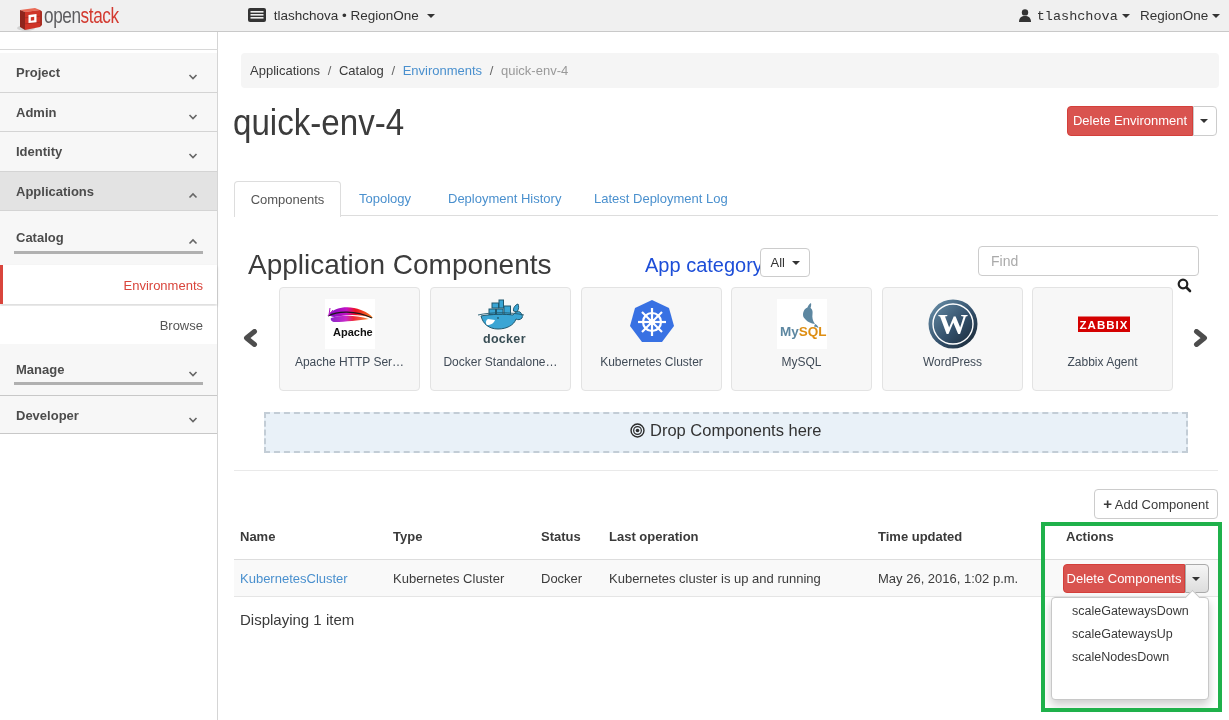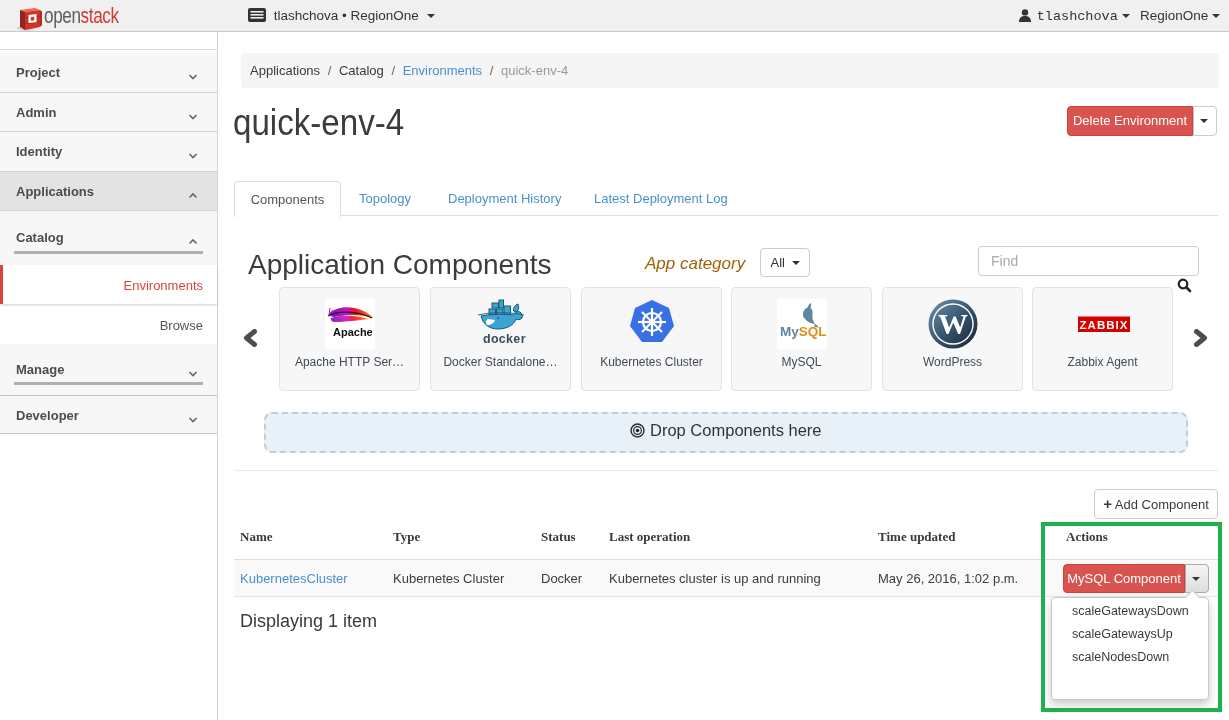--- a/index.html
+++ b/index.html
@@ -34,43 +34,43 @@
 #delenv { position:absolute; left:1067px; top:106px; height:30px; }
 #delenv .red { position:absolute; left:0; top:0; width:126px; height:30px; background:#d9534f; border:1px solid #d43f3a; border-radius:4px 0 0 4px; color:#fff; text-align:center; line-height:28px; font-size:13px; }
 #delenv .tog { position:absolute; left:126px; top:0; width:24px; height:30px; background:#fff; border:1px solid #ccc; border-radius:0 4px 4px 0; }
 #delenv .tog .caret, #delcomp .tog .caret { position:absolute; left:50%; top:50%; margin-left:-5px; margin-top:-2px; border-top-color:#333; }
 
 #tabline { position:absolute; left:234px; top:215px; width:984px; height:1px; background:#ddd; }
 #tab-active { position:absolute; left:234px; top:181px; width:107px; height:36px; background:#fff; border:1px solid #ddd; border-bottom:0; border-radius:4px 4px 0 0; text-align:center; line-height:35px; color:#555; font-size:13px; }
 .tablink { position:absolute; top:181px; height:35px; line-height:35px; color:#4a90ce; font-size:13px; }
 
 #apphead { position:absolute; left:248px; top:249px; font-size:28px; font-weight:normal; color:#3c3c3c; }
-#appcat { position:absolute; left:645px; top:254px; font-size:17px; color:#a16207;font-style:italic; }
+#appcat { position:absolute; left:645px; top:254px; font-size:20px; color:#1d4ed8; }
 #allbtn { position:absolute; left:760px; top:248px; width:50px; height:29px; line-height:27px; text-align:center; font-size:13px; color:#333; }
 #allbtn .caret { border-top-color:#333; margin-left:3px; }
 #find { position:absolute; left:978px; top:246px; width:221px; height:30px; border:1px solid #ccc; border-radius:4px; line-height:28px; padding-left:12px; color:#aaa; font-size:14px; }
 #mag { position:absolute; left:1177px; top:278px; }
 
 .arrow { position:absolute; }
 .card { position:absolute; top:287px; width:141px; height:104px; background:#f7f7f7; border:1px solid #e3e3e3; border-radius:4px; }
 .card .ic { position:absolute; left:50%; top:11px; transform:translateX(-50%); width:50px; height:50px; }
 .card .cap { position:absolute; left:0; right:0; top:67px; text-align:center; font-size:12px; color:#404b57; white-space:nowrap; }
 
-#drop { position:absolute; left:264px; top:412px; width:924px; height:41px; background:#e9f1f8; border:2px dashed #c3cdd6; border-radius:8px; text-align:center; line-height:33px; font-size:16.5px; color:#333; }
+#drop { position:absolute; left:264px; top:412px; width:924px; height:41px; background:#e9f1f8; border:2px dashed #c3cdd6; border-radius:0; text-align:center; line-height:33px; font-size:16.5px; color:#333; }
 
 #hr2 { position:absolute; left:234px; top:470px; width:984px; height:1px; background:#e9e9e9; }
 #addbtn { position:absolute; left:1094px; top:489px; width:124px; height:30px; line-height:28px; text-align:center; font-size:13px; color:#3a3a3a; }
 
 
-.th { position:absolute; top:529px; font-weight:bold; font-size:13px; color:#3a3a3a;font-family:Liberation Serif, serif; }
+.th { position:absolute; top:529px; font-weight:bold; font-size:13px; color:#3a3a3a; }
 #thline { position:absolute; left:234px; top:559px; width:984px; height:1px; background:#ddd; }
 #trow { position:absolute; left:234px; top:560px; width:984px; height:37px; background:#f9f9f9; border-bottom:1px solid #e5e5e5; }
 .td { position:absolute; top:571px; font-size:13px; color:#3c3c3c; }
 .td.link { color:#4a90ce; }
-#displaying { position:absolute; left:240px; top:611px; font-size:18px; color:#3a3a3a; }
+#displaying { position:absolute; left:240px; top:611px; font-size:15px; color:#3a3a3a; }
 
 #delcomp { position:absolute; left:1063px; top:564px; height:29px; }
 #delcomp .red { position:absolute; left:0; top:0; width:122px; height:29px; background:#d9534f; border:1px solid #d43f3a; border-radius:4px 0 0 4px; color:#fff; text-align:center; line-height:27px; font-size:13px; }
 #delcomp .tog { position:absolute; left:122px; top:0; width:24px; height:29px; background:linear-gradient(#f5f5f5,#dddddd); border:1px solid #aaa; border-radius:0 4px 4px 0; }
 
 #menu { position:absolute; left:1051px; top:597px; width:158px; height:103px; background:#fff; border:1px solid #c8c8c8; border-radius:4px; box-shadow:0 5px 10px rgba(0,0,0,.2); }
 #menu .it { padding:3px 0 3px 20px; font-size:12.5px; color:#3a3a3a; line-height:17px; }
 #menu .it:first-child { padding-top:5px; }
 #notch { position:absolute; left:1187px; top:592px; width:11px; height:11px; background:#fff; border-left:1px solid #c8c8c8; border-top:1px solid #c8c8c8; transform:rotate(45deg); }
 
@@ -322,21 +322,21 @@
 <span class="th" style="left:878px;">Time updated</span>
 <span class="th" style="left:1066px;text-align:center;">Actions</span>
 <div id="thline"></div>
 <div id="trow"></div>
 <span class="td link" style="left:240px;">KubernetesCluster</span>
 <span class="td" style="left:393px;">Kubernetes Cluster</span>
 <span class="td" style="left:541px;">Docker</span>
 <span class="td" style="left:609px;">Kubernetes cluster is up and running</span>
 <span class="td" style="left:878px;">May 26, 2016, 1:02 p.m.</span>
 <div id="delcomp">
-    <span class="red">MySQL Component</span>
+    <span class="red">Delete Components</span>
     <span class="tog">
       <span class="caret"></span>
     </span>
   </div>
 <div id="displaying">Displaying 1 item</div>
 
 <div id="menu">
   <div class="it">scaleGatewaysDown</div>
   <div class="it">scaleGatewaysUp</div>
   <div class="it">scaleNodesDown</div>

